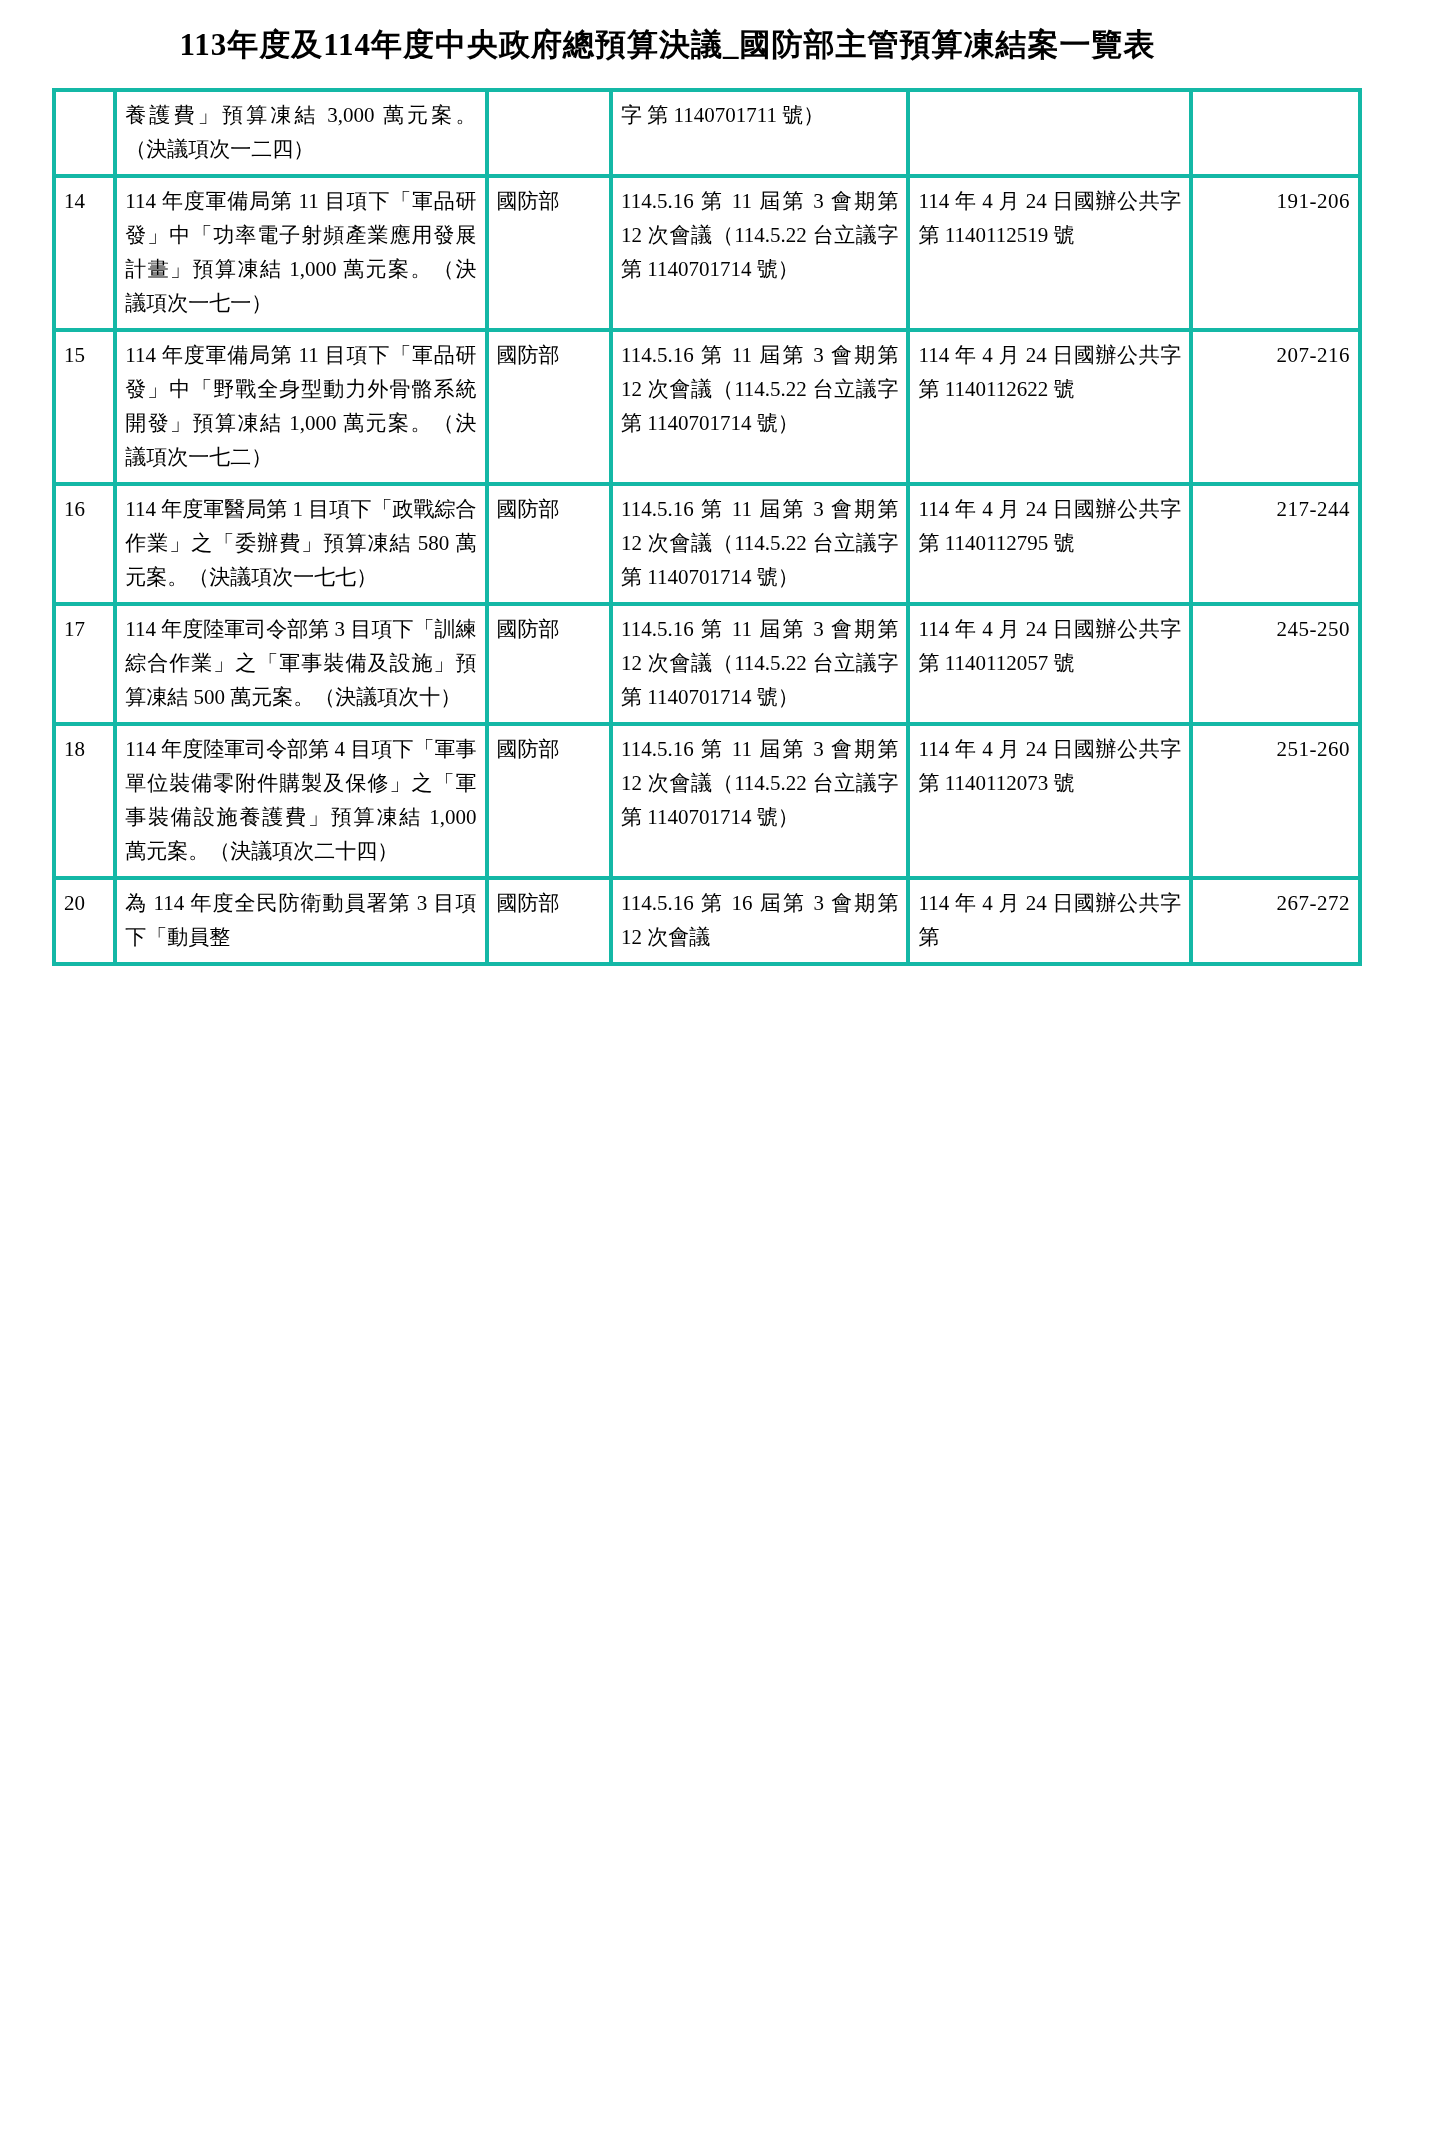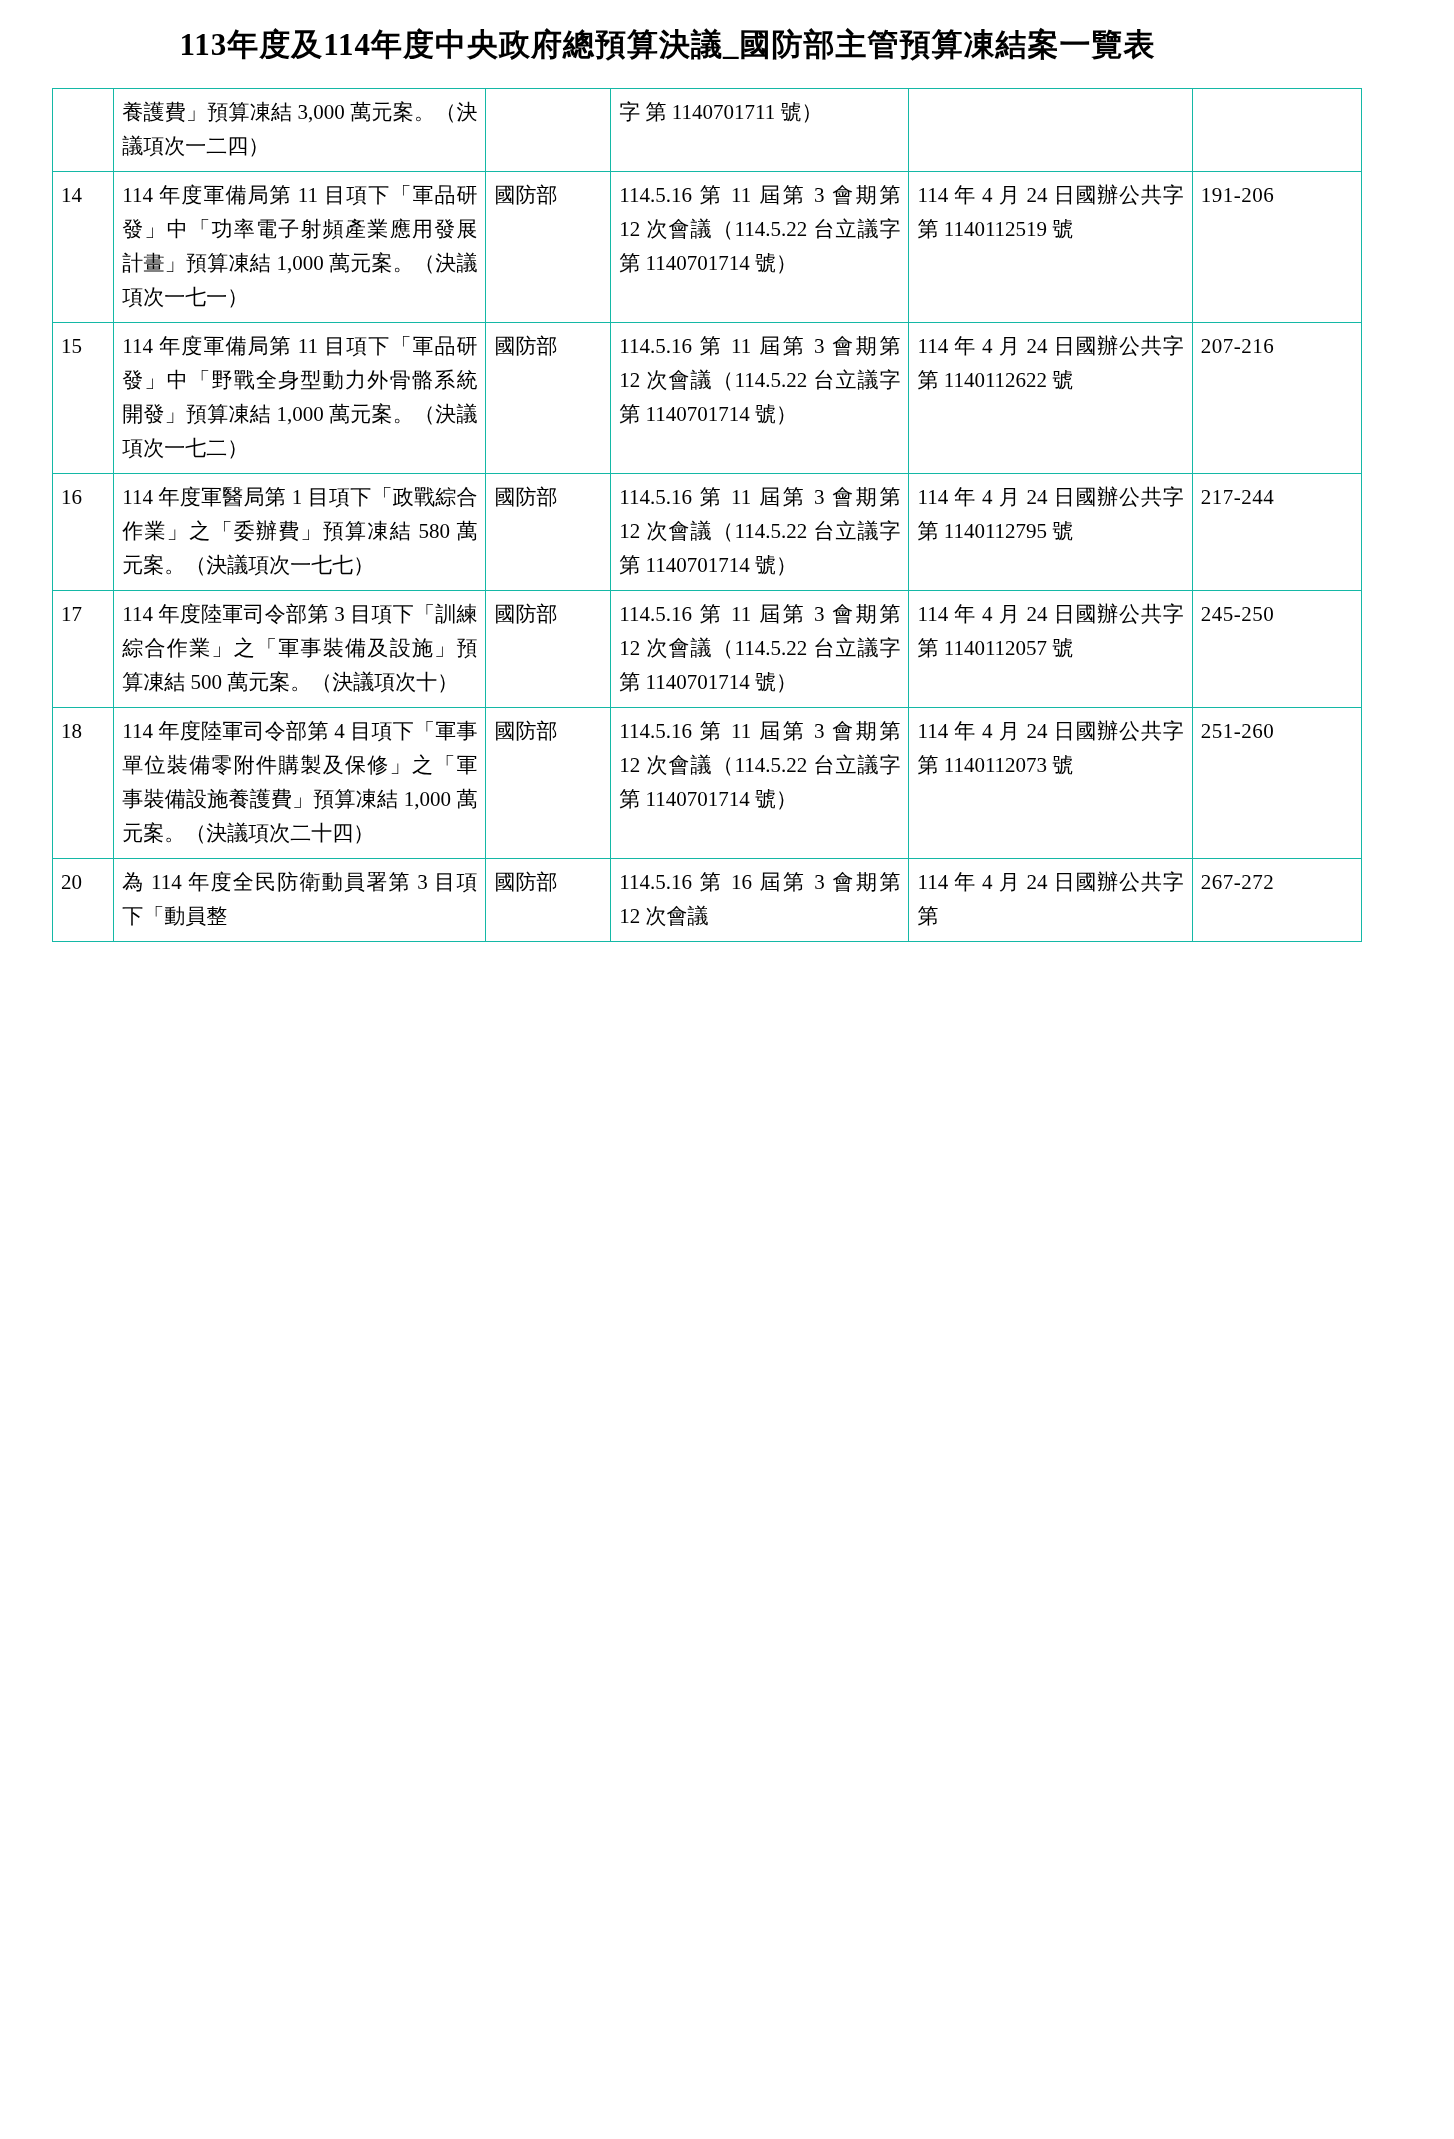--- a/index.html
+++ b/index.html
@@ -28,21 +28,21 @@
     margin: 6px 0 22px 0;
     font-family: "Liberation Serif", "DejaVu Serif", serif;
   }
   table.freeze-table {
     border-collapse: collapse;
     table-layout: fixed;
     width: 1310px;
     margin: 0 auto;
   }
   table.freeze-table td {
-    border: 1px solid #14b8a6;
+    border: 4px solid #14b8a6;
     vertical-align: top;
     padding: 6px 8px 8px 8px;
     font-size: 21px;
     line-height: 1.62;
     font-family: "Liberation Serif", "DejaVu Serif", serif;
   }
   td.c-no {
     width: 58px;
     vertical-align: middle;
     font-size: 23px;
@@ -64,21 +64,21 @@
     text-align: justify;
     text-justify: inter-ideograph;
   }
   td.c-doc {
     width: 268px;
     text-align: justify;
     text-justify: inter-ideograph;
   }
   td.c-page {
     width: 160px;
-    text-align: left;
+    text-align: right;
     vertical-align: middle;
     font-size: 25px;
     letter-spacing: 0.5px;
   }
   
   .spread {
     text-align: justify;
     text-align-last: left;
   }
 </style>

